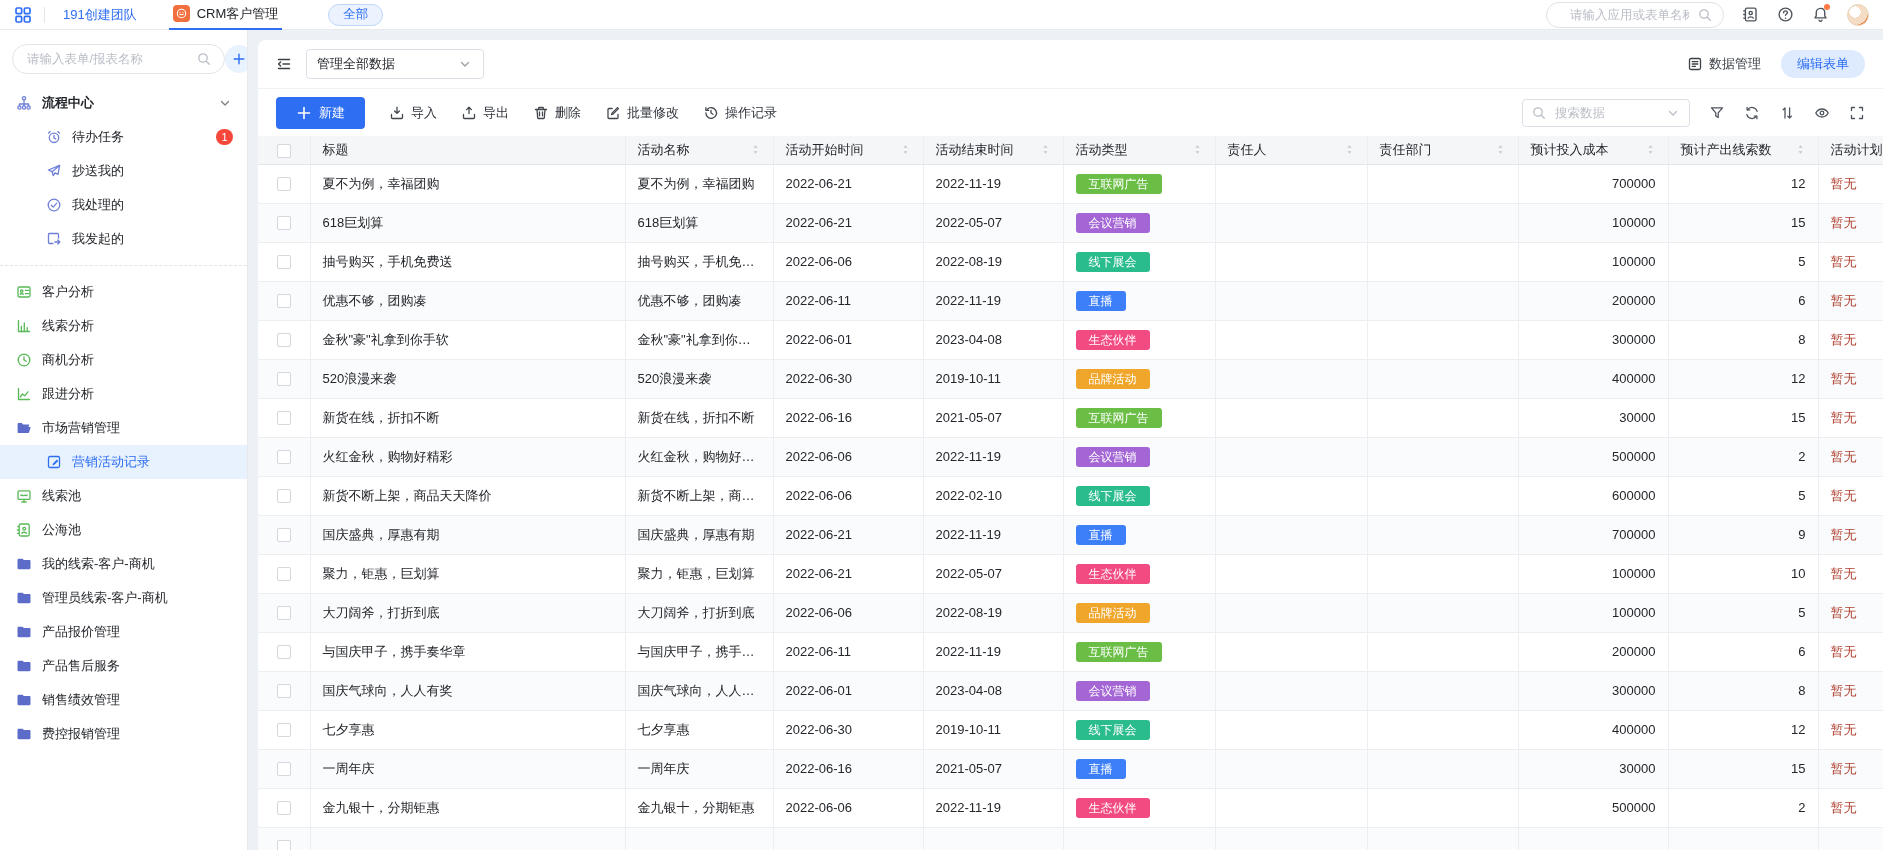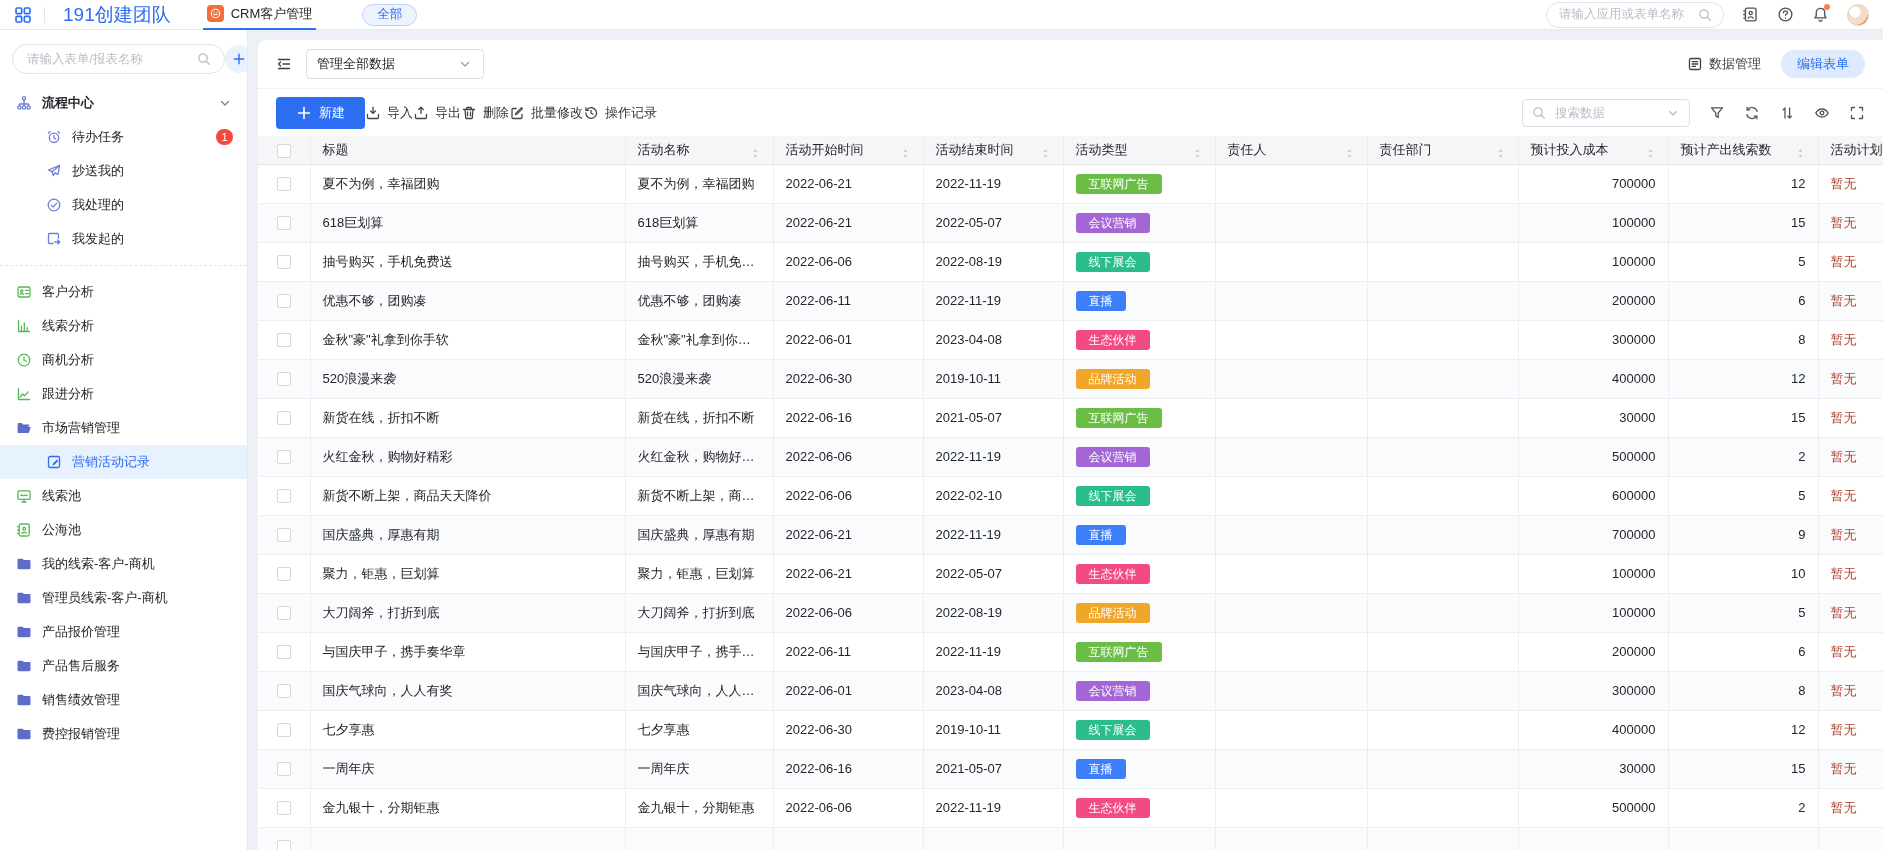--- a/index.html
+++ b/index.html
@@ -10,34 +10,34 @@
     background:#edf0f4; color:#23262b; font-size:13px;
   }
   .ico { display:inline-flex; }
   .ico svg { width:16px; height:16px; display:block; }
 
   
   .topbar { height:30px; background:#fff; border-bottom:1px solid #e7e9ec;
     display:flex; align-items:center; padding:0 14px; gap:12px; }
   .tb-logo { color:#2e6ef2; } .tb-logo svg{ width:18px; height:18px; }
   .tb-sep { width:1px; height:16px; background:#e3e5e9; }
-  .tb-team { color:#2e6ef2; font-size:19px; padding:0 6px; cursor:pointer; }
+  .tb-team { color:#2e6ef2; font-size:13px; padding:0 6px; cursor:pointer; }
   .tb-app { height:30px; display:flex; align-items:center; gap:7px; padding:0 4px;
     border-bottom:2px solid #2e6ef2; margin-left:14px; cursor:pointer; }
   .app-badge { width:17px; height:17px; border-radius:4px; background:#f2703d;
     display:flex; align-items:center; justify-content:center; }
   .app-badge svg { width:13px; height:13px; }
   .tb-scope { margin-left:34px; height:22px; padding:0 14px; border-radius:12px;
     background:#ecf3fe; border:1px solid #bdd6fb; color:#2e6ef2; display:flex;
     align-items:center; font-size:12.5px; cursor:pointer; }
   .tb-right { margin-left:auto; display:flex; align-items:center; gap:18px; color:#4e545c; }
   .tb-search { width:178px; height:26px; border:1px solid #e1e3e8; border-radius:14px;
     display:flex; align-items:center; padding:0 10px; gap:6px; color:#b9bdc5; }
   .tb-search input { border:none; outline:none; flex:1; min-width:0; font-size:12.5px;
-    font-family:Liberation Serif, serif; color:#23262b; background:transparent; }
+    font-family:Liberation Sans, sans-serif; color:#23262b; background:transparent;margin-left:11px; }
   .tb-search input::placeholder { color:#b9bdc5; }
   .tb-ic { position:relative; cursor:pointer; display:flex; }
   .tb-ic svg { width:17px; height:17px; }
   .bell-dot { position:absolute; top:-2px; right:-1px; width:6px; height:6px;
     border-radius:50%; background:#ff7a45; }
   .avatar { width:22px; height:22px; border-radius:50%; overflow:hidden;
     background:radial-gradient(circle at 35% 35%, #fff 0 30%, #f4ddc4 31% 70%, #e8803f 71%);
     border:1px solid #e8d4bd; cursor:pointer; }
 
   
@@ -79,21 +79,21 @@
   .view-select { width:178px; height:30px; border:1px solid #dcdfe6; border-radius:4px;
     display:flex; align-items:center; justify-content:space-between; padding:0 10px;
     cursor:pointer; color:#23262b; }
   .view-select .ico { color:#9aa0a8; }
   .ph-right { margin-left:auto; display:flex; align-items:center; gap:20px; }
   .data-manage { display:flex; align-items:center; gap:6px; color:#3c4148; cursor:pointer; }
   .edit-form-btn { height:28px; padding:0 16px; border-radius:15px; background:#deebfe;
     color:#2e6ef2; display:flex; align-items:center; cursor:pointer; }
 
   .toolbar { height:48px; flex:none; display:flex; align-items:center;
-    padding:0 18px; border-top:1px solid #f0f1f4; }
+    gap:24px; padding:0 18px; border-top:1px solid #f0f1f4; }
   .btn-new { height:32px; padding:0 20px; background:#2e6ef2; color:#fff;
     border-radius:4px; display:flex; align-items:center; gap:7px; cursor:pointer; }
   .tool-btn { display:flex; align-items:center; gap:6px; color:#30343b; cursor:pointer; }
   .tool-btn .ico { color:#41464d; }
   .tb2-right { margin-left:auto; display:flex; align-items:center; gap:19px; }
   .data-search { width:168px; height:28px; border:1px solid #dcdfe6; border-radius:4px;
     display:flex; align-items:center; padding:0 8px; gap:6px; color:#b9bdc5;margin-left:12px; }
   .data-search input { border:none; outline:none; flex:1; min-width:0; font-size:12.5px;
     font-family:inherit; color:#23262b; background:transparent; }
   .data-search input::placeholder { color:#b9bdc5; }
@@ -102,21 +102,21 @@
 
   
   .table-wrap { flex:1; overflow:hidden; }
   table { border-collapse:collapse; table-layout:fixed; width:1700px; }
   th, td { border-right:1px solid #eceef1; border-bottom:1px solid #eceef1;
     padding:0 12px; white-space:nowrap; overflow:hidden; text-overflow:ellipsis; }
   thead th { height:28px; background:#f5f6f8; font-weight:normal; text-align:left;
     color:#23262b; border-bottom:1px solid #e4e6ea; }
   tbody td { height:39px; background:#fff; color:#23262b; }
   tbody tr:nth-child(even) td { background:#fafbfc; }
-  .th-in { display:flex; align-items:flex-end; }
+  .th-in { display:flex; align-items:center; }
   .caret { margin-left:auto; color:#c2c6cc; cursor:pointer; display:flex; }
   .caret svg { width:11px; height:11px; }
   .cb-cell { text-align:center; }
   .cb { display:inline-block; width:14px; height:14px; border:1px solid #d4d7dc;
     border-radius:2px; background:#fff; vertical-align:middle; cursor:pointer; }
   .num { text-align:right; }
   .tag { display:inline-block; padding:2px 13px; border-radius:3px; color:#fff;
     font-size:12px; line-height:16px; }
 </style>
 </head>

